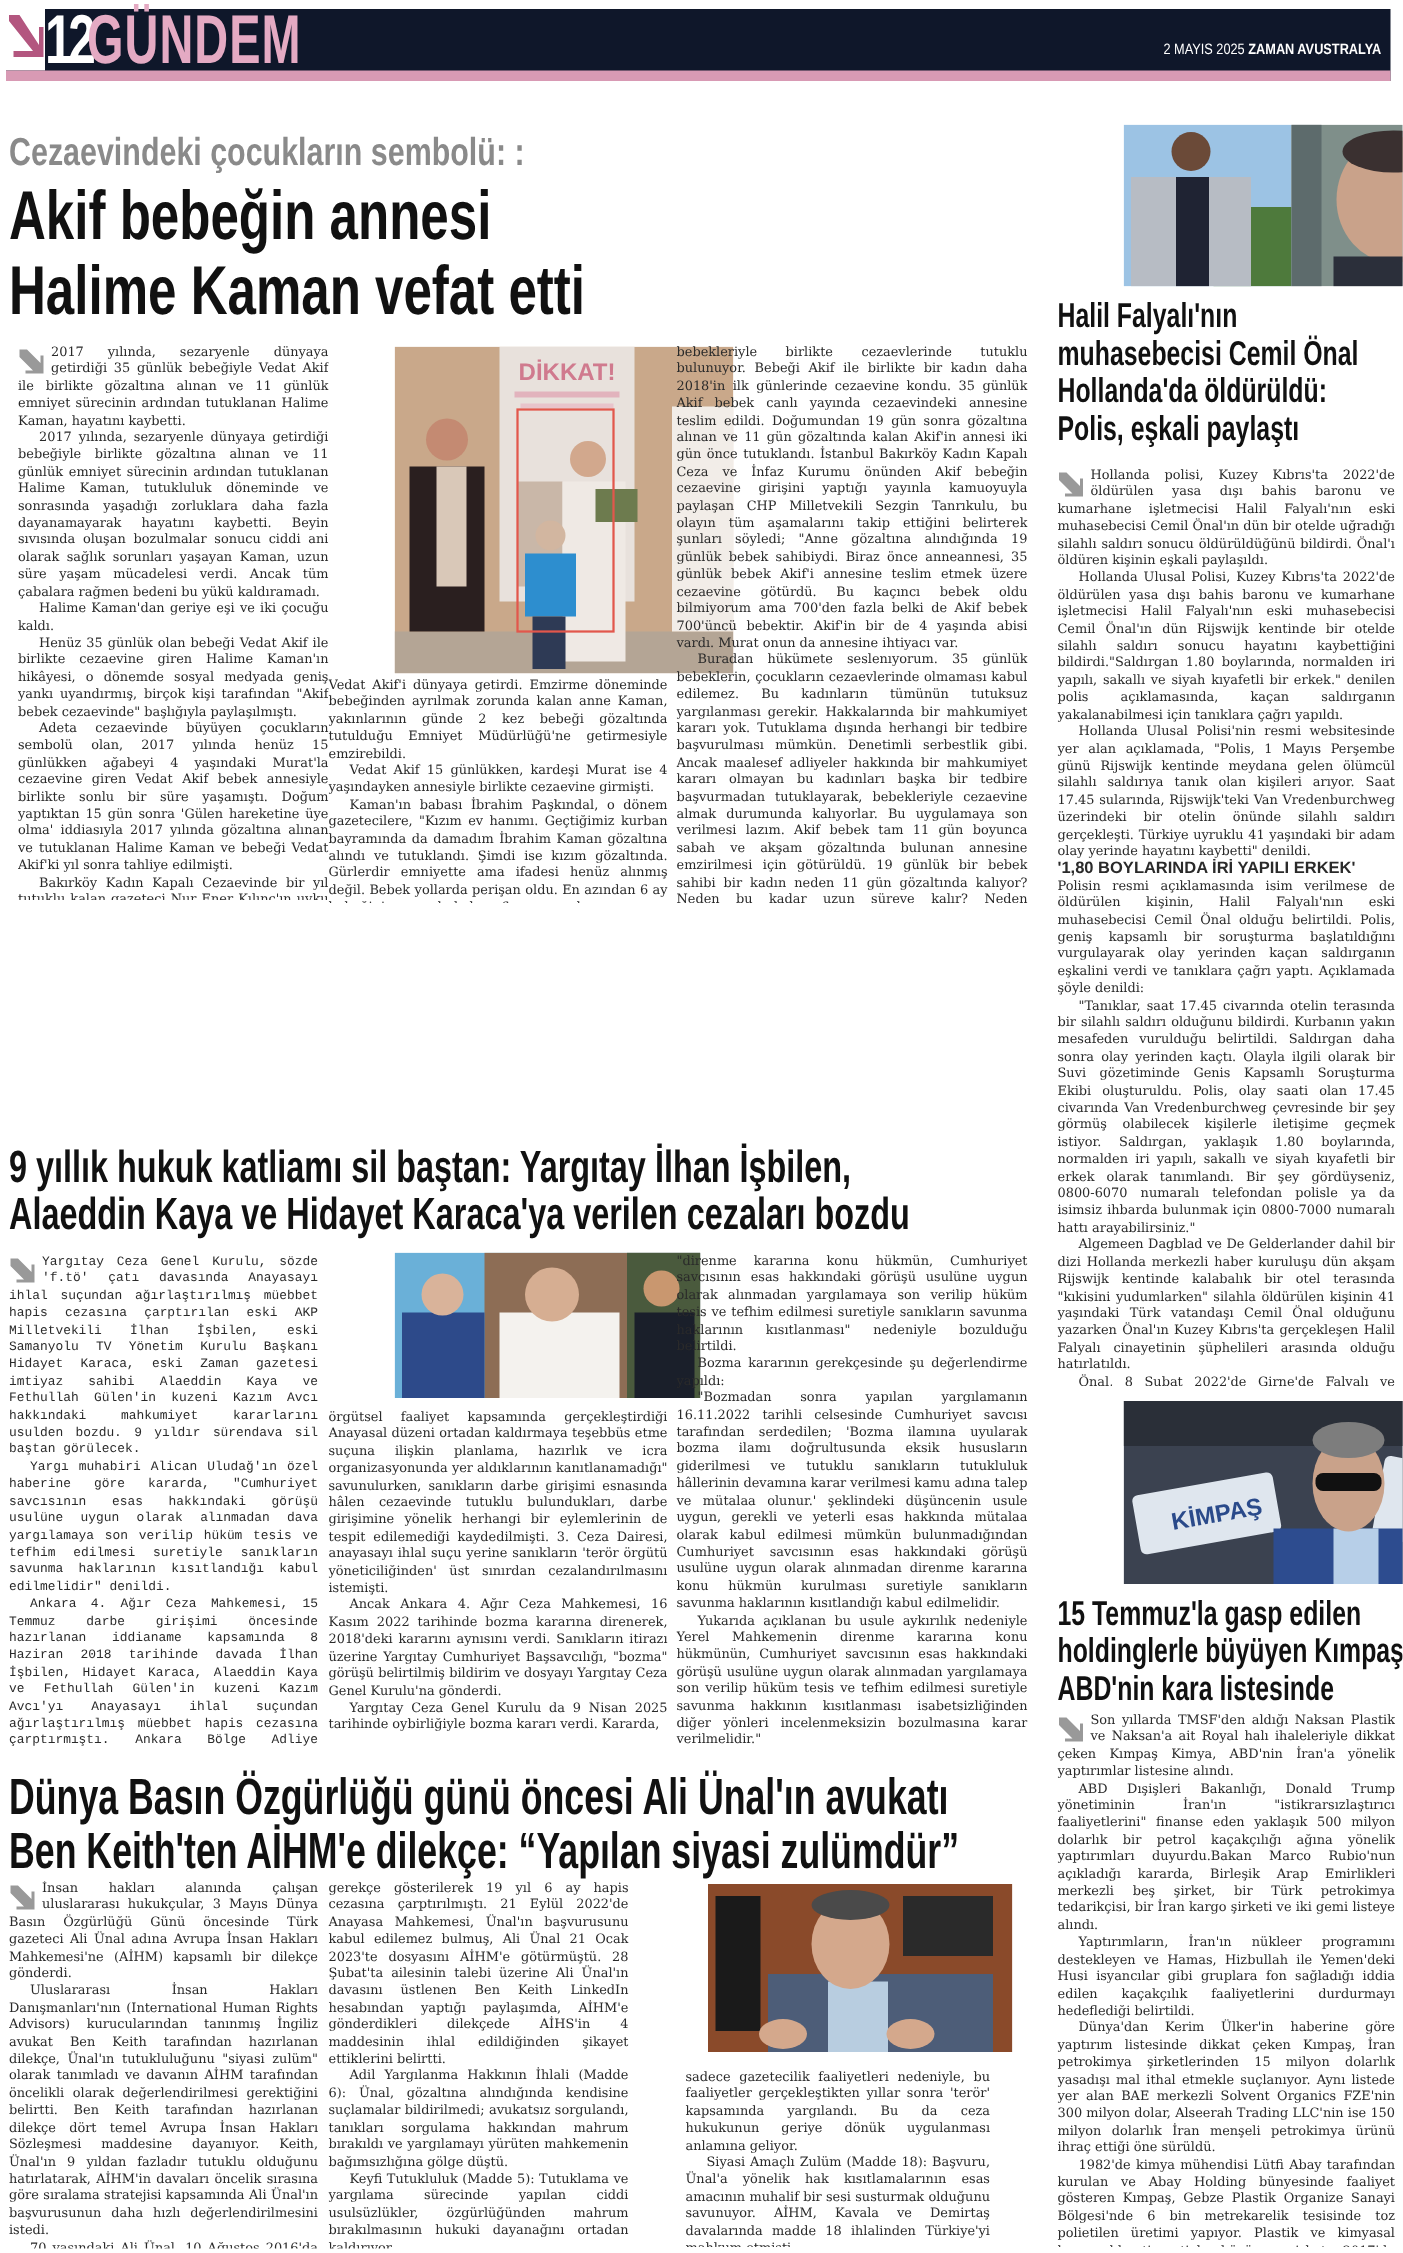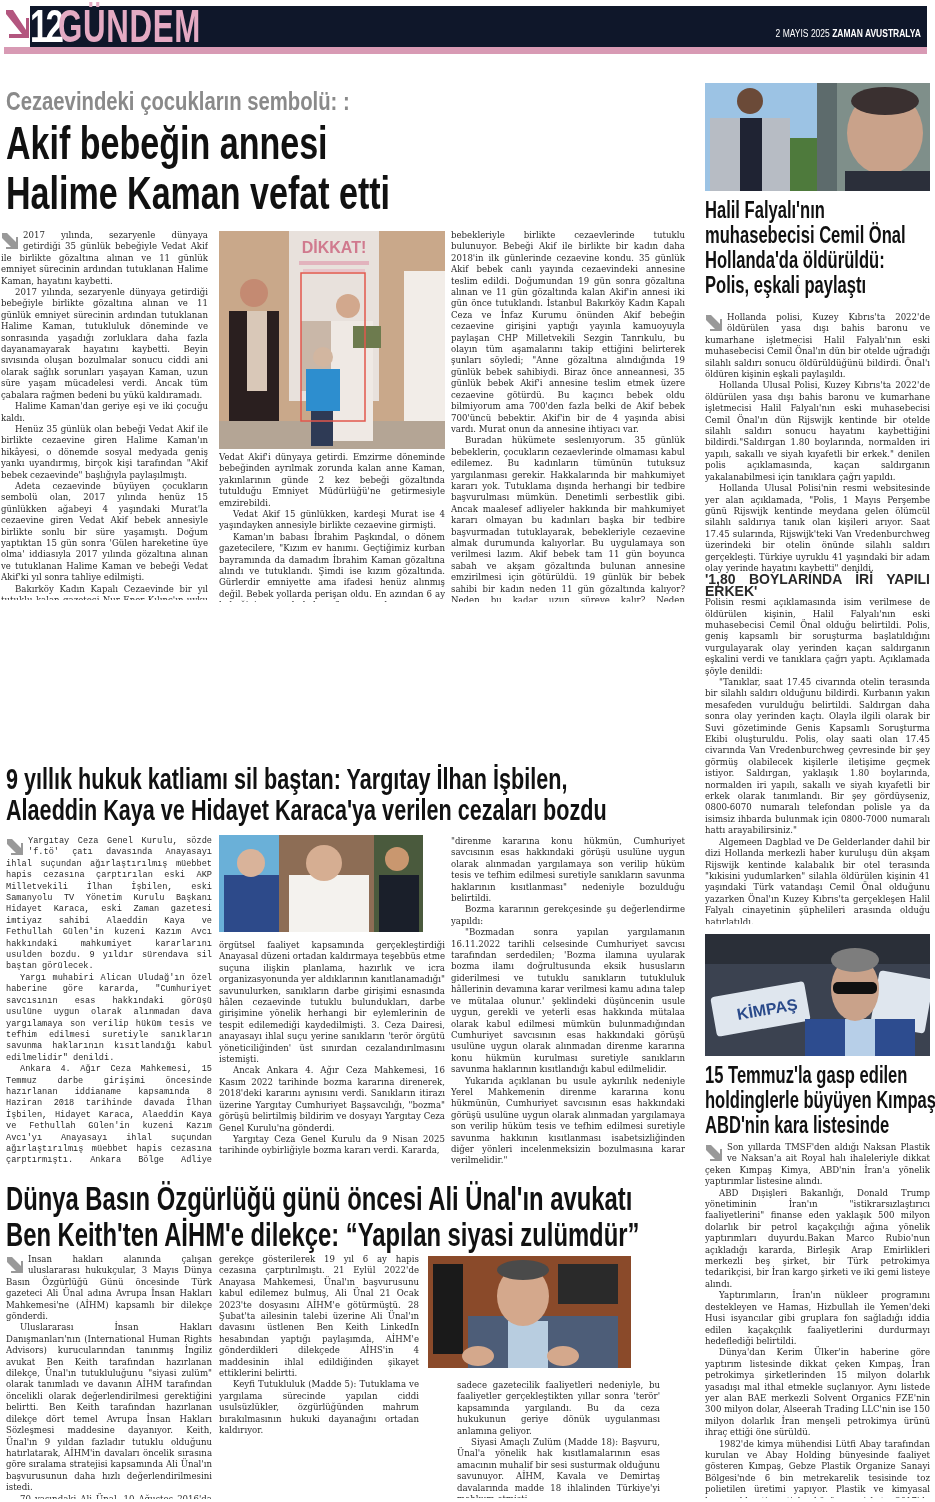--- a/index.html
+++ b/index.html
@@ -18,26 +18,26 @@
 
   .kicker { position: absolute; left: 6px; top: 86px; font-family: "Liberation Sans", sans-serif; font-weight: 700; font-size: 26px; color: #8a8a8a; transform: scaleX(0.78); transform-origin: left top; white-space: nowrap; }
   .headline-main { position: absolute; left: 6px; top: 118px; font-family: "Liberation Sans", sans-serif; font-weight: 700; font-size: 46px; line-height: 50px; color: #111; transform: scaleX(0.74); transform-origin: left top; white-space: nowrap; }
 
   .col { position: absolute; font-size: 8.6px; line-height: 11.4px; text-align: justify; color: #2a2a2a; overflow: hidden; }
   .col p { text-indent: 14px; margin: 0; }
   .col p.first { text-indent: 0; }
   .lead-arrow { float: left; width: 18px; height: 18px; margin: 2px 4px 0 0; }
   .lead-arrow svg { width: 18px; height: 18px; display: block; }
 
-  .photo { position: absolute; overflow: hidden; }
+  .photo { position: absolute; overflow: hidden; margin-left: 44px; }
   .photo svg { width: 100%; height: 100%; display: block; }
 
   .sec-head { position: absolute; font-family: "Liberation Sans", sans-serif; font-weight: 700; color: #111; white-space: nowrap; transform-origin: left top; }
   .side-head { position: absolute; left: 705px; font-family: "Liberation Sans", sans-serif; font-weight: 700; font-size: 23px; line-height: 25px; color: #111; transform: scaleX(0.72); transform-origin: left top; white-space: nowrap; }
-  .subhead { font-family: "Liberation Sans", sans-serif; font-weight: 700; font-size: 14px; margin: 6px 0 1px; text-indent: 0 !important; }
+  .subhead { font-family: "Liberation Sans", sans-serif; font-weight: 700; font-size: 11px; margin: 6px 0 1px; text-indent: 0 !important; }
 </style>
 </head>
 <body>
 
 <div class="masthead">
   <div class="mast-arrow">
     <svg viewBox="0 0 26 41">
         <polygon points="2,4 9,4 22,24 22,12 25,12 25,32 5,32 5,28 18,28 2,8" fill="#b3567f"></polygon>
       </svg>
   </div>
@@ -49,21 +49,21 @@
   </div>
   <div class="strip"></div>
 </div>
 
 <div class="kicker">Cezaevindeki çocukların sembolü: :</div>
 <div class="headline-main">
   <div>Akif bebeğin annesi</div>
   <div>Halime Kaman vefat etti</div>
 </div>
 
-<div class="col" style="left:1px; top:230px; width:207px; height:370px;">
+<div class="col" style="left:12px; top:230px; width:207px; height:370px;">
   <p class="first">
     <span class="lead-arrow">
         <svg viewBox="0 0 18 18">
           <rect x="0" y="0" width="18" height="18" fill="#fff"></rect>
           <polygon points="1,1 6,1 15,10 15,5 17,5 17,17 5,17 5,15 10,15 1,6" fill="#999"></polygon>
         </svg>
       </span><span>2017 yılında, sezaryenle dünyaya getirdiği 35 günlük bebeğiyle Vedat Akif ile birlikte gözaltına alınan ve 11 günlük emniyet sürecinin ardından tutuklanan Halime Kaman, hayatını kaybetti.</span>
   </p>
   <p>2017 yılında, sezaryenle dünyaya getirdiği bebeğiyle birlikte gözaltına alınan ve 11 günlük emniyet sürecinin ardından tutuklanan Halime Kaman, tutukluluk döneminde ve sonrasında yaşadığı zorluklara daha fazla dayanamayarak hayatını kaybetti. Beyin sıvısında oluşan bozulmalar sonucu ciddi ani olarak sağlık sorunları yaşayan Kaman, uzun süre yaşam mücadelesi verdi. Ancak tüm çabalara rağmen bedeni bu yükü kaldıramadı.</p>
   <p>Halime Kaman'dan geriye eşi ve iki çocuğu kaldı.</p>
@@ -167,20 +167,21 @@
           <polygon points="1,1 6,1 15,10 15,5 17,5 17,17 5,17 5,15 10,15 1,6" fill="#999"></polygon>
         </svg>
       </span><span>İnsan hakları alanında çalışan uluslararası hukukçular, 3 Mayıs Dünya Basın Özgürlüğü Günü öncesinde Türk gazeteci Ali Ünal adına Avrupa İnsan Hakları Mahkemesi'ne (AİHM) kapsamlı bir dilekçe gönderdi.</span>
   </p>
   <p>Uluslararası İnsan Hakları Danışmanları'nın (International Human Rights Advisors) kurucularından tanınmış İngiliz avukat Ben Keith tarafından hazırlanan dilekçe, Ünal'ın tutukluluğunu "siyasi zulüm" olarak tanımladı ve davanın AİHM tarafından öncelikli olarak değerlendirilmesi gerektiğini belirtti. Ben Keith tarafından hazırlanan dilekçe dört temel Avrupa İnsan Hakları Sözleşmesi maddesine dayanıyor. Keith, Ünal'ın 9 yıldan fazladır tutuklu olduğunu hatırlatarak, AİHM'in davaları öncelik sırasına göre sıralama stratejisi kapsamında Ali Ünal'ın başvurusunun daha hızlı değerlendirilmesini istedi.</p>
   <p>70 yaşındaki Ali Ünal, 10 Ağustos 2016'da tutuklanmış ve 14 Kasım 2018'de yazdığı makaleler</p>
 </div>
 
 <div class="col" style="left:219px; top:1254px; width:200px; height:245px;">
   <p class="first">gerekçe gösterilerek 19 yıl 6 ay hapis cezasına çarptırılmıştı. 21 Eylül 2022'de Anayasa Mahkemesi, Ünal'ın başvurusunu kabul edilemez bulmuş, Ali Ünal 21 Ocak 2023'te dosyasını AİHM'e götürmüştü. 28 Şubat'ta ailesinin talebi üzerine Ali Ünal'ın davasını üstlenen Ben Keith LinkedIn hesabından yaptığı paylaşımda, AİHM'e gönderdikleri dilekçede AİHS'in 4 maddesinin ihlal edildiğinden şikayet ettiklerini belirtti.</p>
+  <p>Adil Yargılanma Hakkının İhlali (Madde 6): Ünal, gözaltına alındığında kendisine suçlamalar bildirilmedi; avukatsız sorgulandı, tanıkları sorgulama hakkından mahrum bırakıldı ve yargılamayı yürüten mahkemenin bağımsızlığına gölge düştü.</p>
   <p>Keyfi Tutukluluk (Madde 5): Tutuklama ve yargılama sürecinde yapılan ciddi usulsüzlükler, özgürlüğünden mahrum bırakılmasının hukuki dayanağını ortadan kaldırıyor.</p>
 
 </div>
 
 <div class="photo" style="left:428px; top:1256px; width:203px; height:112px;">
   <svg viewBox="0 0 203 112" preserveAspectRatio="none">
     <rect width="203" height="112" fill="#8a4a2a"></rect>
     <rect x="5" y="8" width="30" height="90" fill="#1a1a1a"></rect>
     <rect x="130" y="8" width="60" height="40" fill="#2a2a2a"></rect>
     <rect x="40" y="60" width="150" height="52" fill="#4d5d78"></rect>

